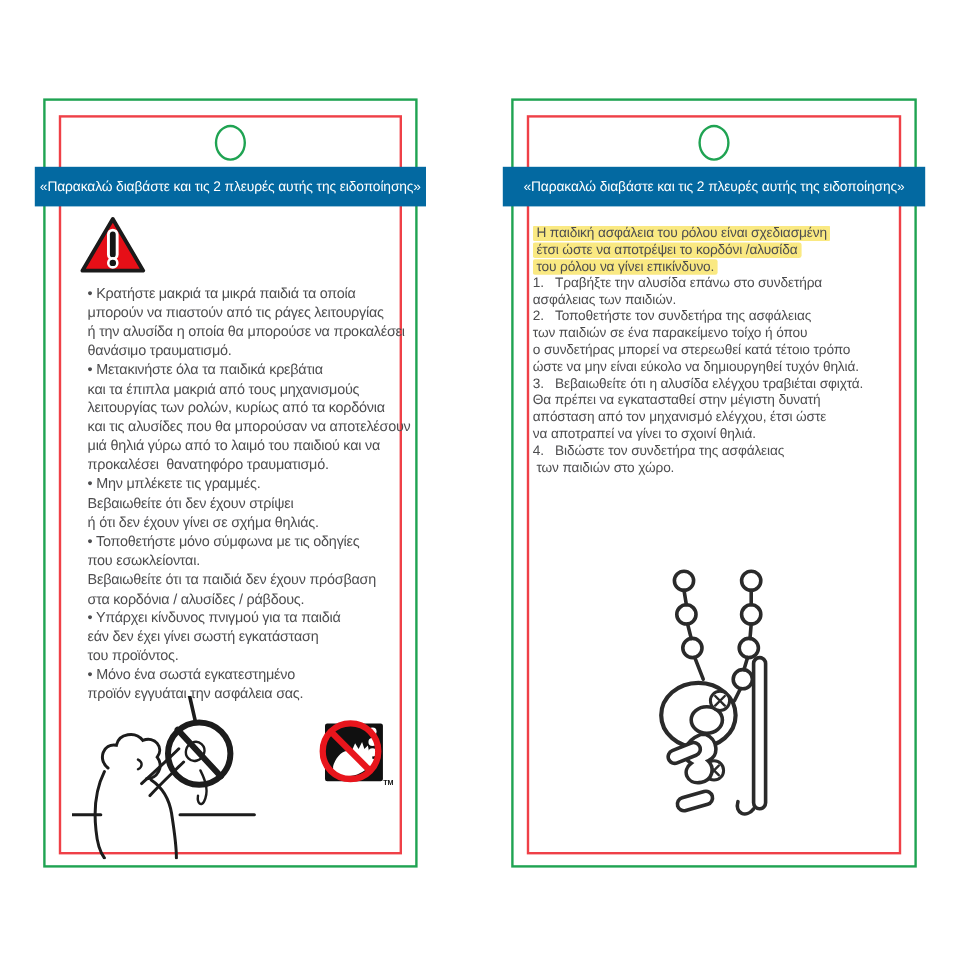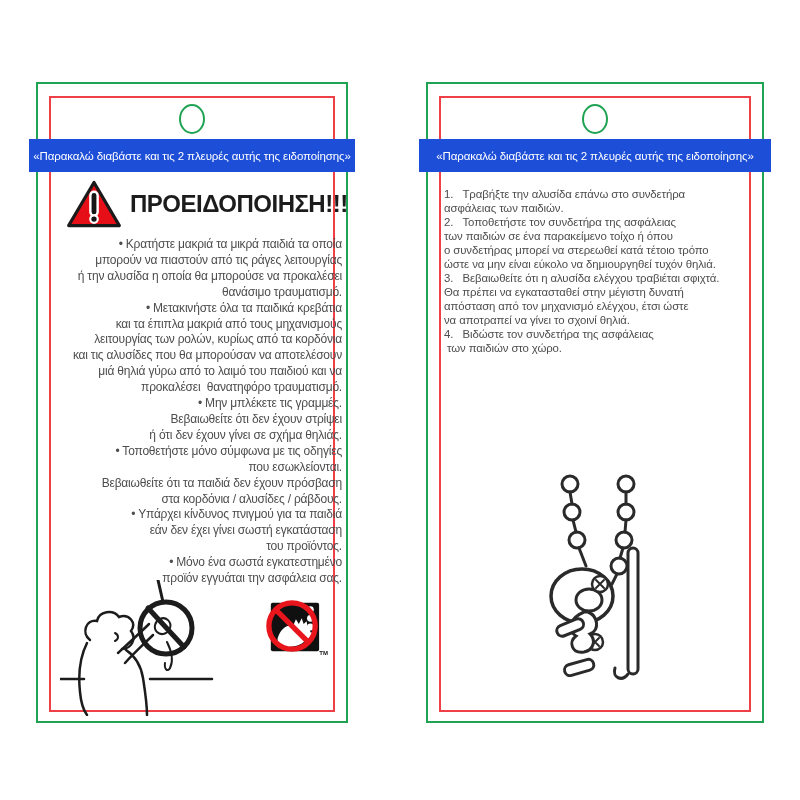--- a/index.html
+++ b/index.html
@@ -5,29 +5,29 @@
   html,body{margin:0;padding:0;background:#ffffff;}
   .canvas{position:relative;width:800px;height:800px;background:#fff;overflow:hidden;
           font-family:"Liberation Sans",sans-serif;}
   .tag{position:absolute;top:82px;height:637px;border:2px solid #1fa352;background:#fff;}
   .tag-left{left:36px;width:308px;}
   .tag-right{left:426px;width:334px;}
   .inner-border{position:absolute;top:12px;left:11px;right:11px;bottom:9px;
                 border:2px solid #ef4047;pointer-events:none;}
   .hole{position:absolute;top:20px;left:50%;transform:translateX(-50%);
         width:22px;height:26px;border:2.5px solid #1fa352;border-radius:50%;background:#fff;}
-  .banner{position:absolute;top:55px;left:-9px;right:-9px;height:33px;background:#1d4ed8;
+  .banner{position:absolute;top:55px;left:-9px;right:-9px;height:33px;background:#0369a1;
           display:flex;align-items:center;justify-content:center;z-index:3;}
   .banner-text{color:#ffffff;font-size:11.5px;letter-spacing:-0.1px;white-space:nowrap;}
 
   
   .warn-row{position:absolute;top:94px;left:28px;display:flex;align-items:center;gap:8px;z-index:2;}
   .warn-title{font-size:24px;font-weight:bold;color:#1c1c1c;letter-spacing:-0.5px;white-space:nowrap;}
-  .left-body{position:absolute;top:153px;left:24px;width:280px;font-size:12px;line-height:15.9px;
-             color:#4d4d4f;white-space:pre-line;letter-spacing:-0.2px;z-index:2;text-align:right;}
+  .left-body{position:absolute;top:153px;left:35px;width:280px;font-size:12px;line-height:15.9px;
+             color:#4d4d4f;white-space:pre-line;letter-spacing:-0.2px;z-index:2;}
   .child-art{position:absolute;top:496px;left:22px;z-index:2;}
   .mis-logo{position:absolute;top:514px;right:18px;width:86px;text-align:right;z-index:2;}
   .mis-square{margin-right:6px;}
   .mis-text{font-weight:bold;color:#141414;font-size:21px;line-height:23px;letter-spacing:0.2px;
             margin-top:2px;}
   .tm{position:absolute;top:52px;right:0;font-size:6px;color:#141414;font-weight:bold;}
 
   
   .right-body{position:absolute;top:103px;left:16px;width:308px;font-size:11.4px;line-height:14px;
               color:#4d4d4f;z-index:2;letter-spacing:-0.1px;}
@@ -49,21 +49,20 @@
       <span class="banner-text">«Παρακαλώ διαβάστε και τις 2 πλευρές αυτής της ειδοποίησης»</span>
     </div>
 
     <div class="warn-row">
       <svg width="56" height="52" viewBox="0 0 104 94">
         <path d="M52 7 L99 87 L5 87 Z" fill="#e60f17" stroke="#1a1a1a" stroke-width="6" stroke-linejoin="round"></path>
         <path d="M52 31 L52 62" stroke="#ffffff" stroke-width="18" stroke-linecap="round"></path>
         <path d="M52 31 L52 62" stroke="#161616" stroke-width="9" stroke-linecap="round"></path>
         <circle cx="52" cy="75" r="7" fill="#161616" stroke="#ffffff" stroke-width="4"></circle>
       </svg>
-      <span class="warn-title">ΠΡΟΕΙΔΟΠΟΙΗΣΗ!!!</span>
     </div>
 
     <div class="left-body">• Κρατήστε μακριά τα μικρά παιδιά τα οποία
 μπορούν να πιαστούν από τις ράγες λειτουργίας
 ή την αλυσίδα η οποία θα μπορούσε να προκαλέσει
 θανάσιμο τραυματισμό.
 • Μετακινήστε όλα τα παιδικά κρεβάτια
 και τα έπιπλα μακριά από τους μηχανισμούς
 λειτουργίας των ρολών, κυρίως από τα κορδόνια
 και τις αλυσίδες που θα μπορούσαν να αποτελέσουν
@@ -115,20 +114,23 @@
 
   <div class="tag tag-right">
     <div class="inner-border"></div>
     <div class="hole"></div>
 
     <div class="banner">
       <span class="banner-text">«Παρακαλώ διαβάστε και τις 2 πλευρές αυτής της ειδοποίησης»</span>
     </div>
 
     <div class="right-body">
+      <div><span class="hl pre">Η παιδική ασφάλεια του ρόλου είναι σχεδιασμένη
+έτσι ώστε να αποτρέψει το κορδόνι /αλυσίδα
+του ρόλου να γίνει επικίνδυνο.</span></div>
       <div class="pre">1.&nbsp;&nbsp;&nbsp;Τραβήξτε την αλυσίδα επάνω στο συνδετήρα
 ασφάλειας των παιδιών.
 2.&nbsp;&nbsp;&nbsp;Τοποθετήστε τον συνδετήρα της ασφάλειας
 των παιδιών σε ένα παρακείμενο τοίχο ή όπου
 ο συνδετήρας μπορεί να στερεωθεί κατά τέτοιο τρόπο
 ώστε να μην είναι εύκολο να δημιουργηθεί τυχόν θηλιά.
 3.&nbsp;&nbsp;&nbsp;Βεβαιωθείτε ότι η αλυσίδα ελέγχου τραβιέται σφιχτά.
 Θα πρέπει να εγκατασταθεί στην μέγιστη δυνατή
 απόσταση από τον μηχανισμό ελέγχου, έτσι ώστε
 να αποτραπεί να γίνει το σχοινί θηλιά.

